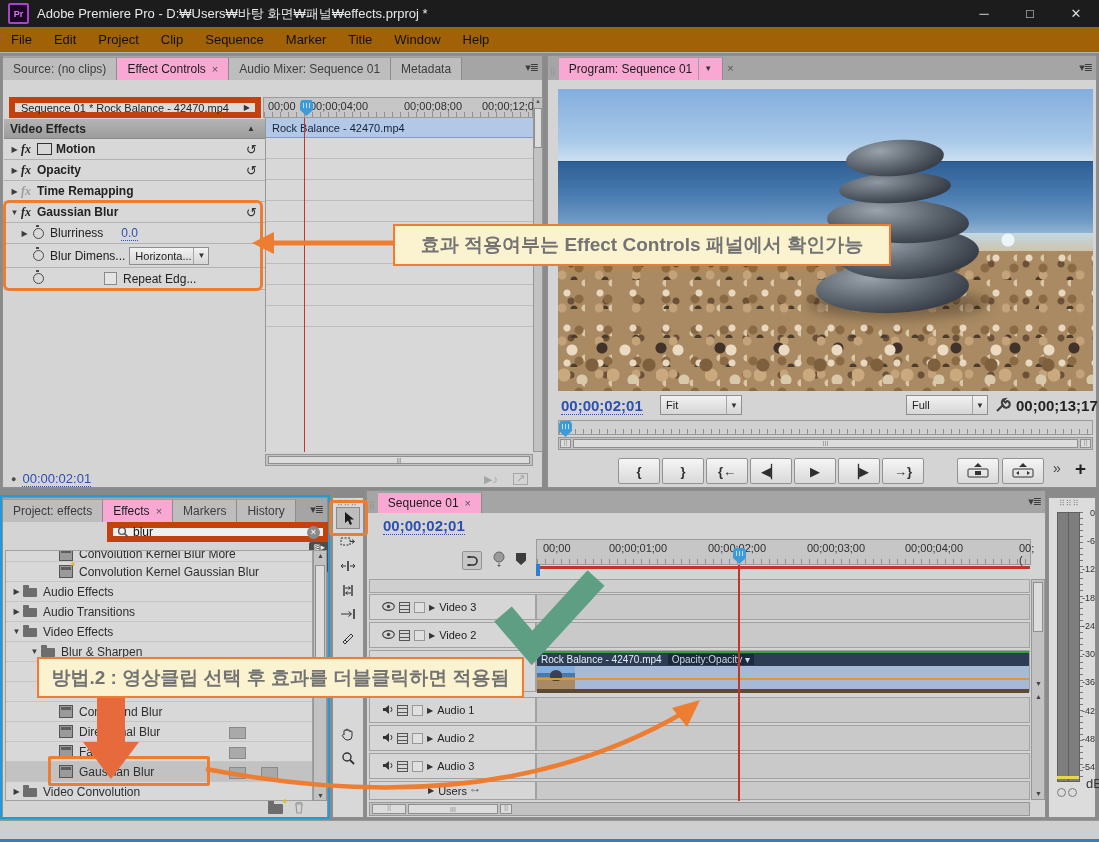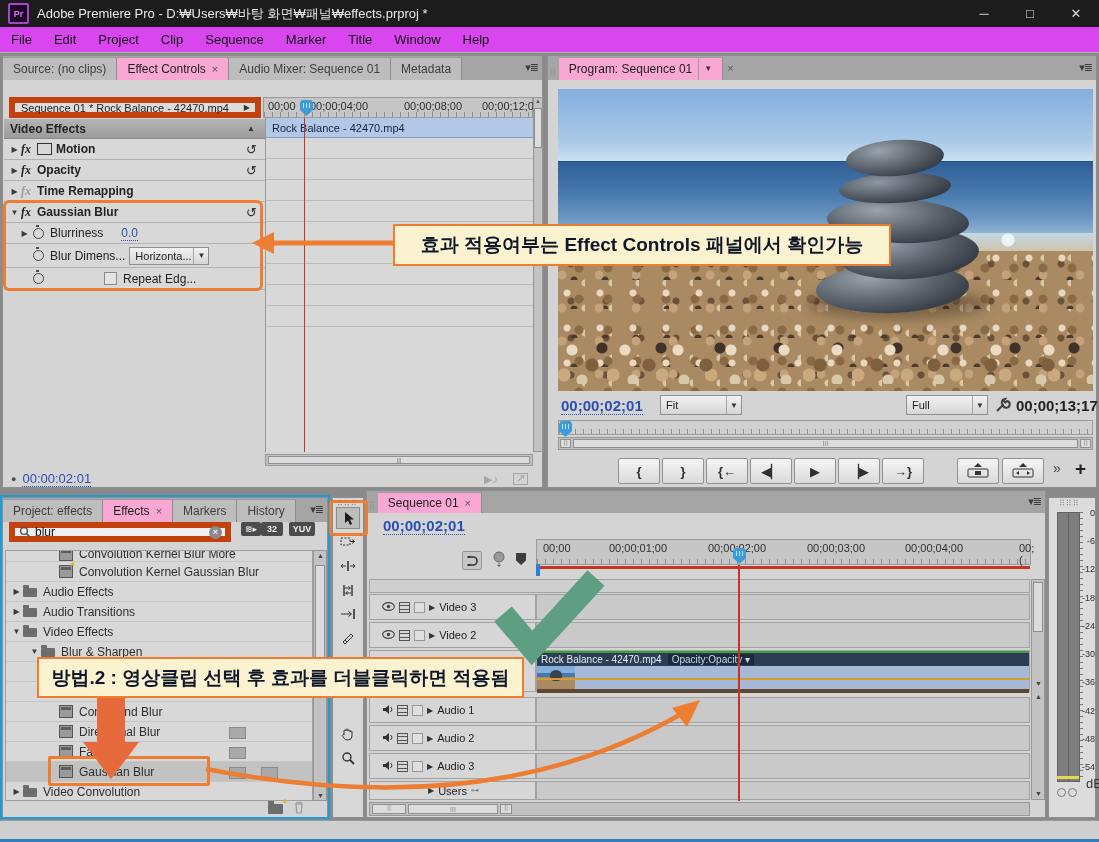--- a/index.html
+++ b/index.html
@@ -7,21 +7,21 @@
        font-family:"Liberation Sans","DejaVu Sans",sans-serif;overflow:hidden;
        -webkit-font-smoothing:antialiased;}
   .abs{position:absolute;}
   
   #titlebar{position:absolute;left:0;top:0;width:1099px;height:27px;background:#1c1c1c;color:#e8e8e8;
             display:flex;align-items:center;font-size:13px;}
   .prbadge{width:17px;height:17px;margin:0 8px 0 8px;background:#1d0526;border:2px solid #a545c8;
            color:#d876f3;font-weight:bold;font-size:9px;display:flex;align-items:center;justify-content:center;border-radius:2px;}
   .winbtns{position:absolute;right:0;top:0;height:27px;display:flex;}
   .winbtn{width:46px;height:27px;display:flex;align-items:center;justify-content:center;color:#dcdcdc;font-size:13px;}
-  #menubar{position:absolute;left:0;top:27px;width:1099px;height:25px;background:#d946ef;border-bottom:1px solid #b5b5b5;
+  #menubar{position:absolute;left:0;top:27px;width:1099px;height:25px;background:#a16207;border-bottom:1px solid #b5b5b5;
            display:flex;align-items:center;color:#111;font-size:13px;}
   #menubar .mitem{padding:0 11px;}
   
   .panel{position:absolute;background:#d4d4d4;border:1px solid #8e8e8e;box-sizing:border-box;}
   .tabbar{position:absolute;left:0;top:0;right:0;height:24px;background:#a5a5a5;display:flex;align-items:flex-end;}
   .tab{height:22px;line-height:22px;padding:0 10px;background:#bdbdbd;color:#3d3d3d;font-size:12px;
        border-right:1px solid #8d8d8d;border-top:1px solid #9d9d9d;display:flex;align-items:center;gap:6px;white-space:nowrap;overflow:hidden;}
   .tab[data-v-state="active"]{background:#f9a8d4;color:#1c1c1c;}
   .tab .close{font-size:11px;color:#555;}
   .tab .close:empty{display:none;}
@@ -87,21 +87,21 @@
   .tool.sel{background:#bdbdbd;border:1px solid #8c8c8c;box-sizing:border-box;}
   
   .trkhead{position:absolute;left:2px;width:167px;background:#d6d6d6;border:1px solid #a2a2a2;box-sizing:border-box;
            display:flex;align-items:center;font-size:11px;color:#222;gap:4px;padding-left:12px;}
   .trkbody{position:absolute;left:169px;width:494px;background:#c9c9c9;border:1px solid #a2a2a2;box-sizing:border-box;}
   .lockbox{width:11px;height:11px;background:#e0e0e0;border:1px solid #979797;box-sizing:border-box;}
   .filmico{width:11px;height:11px;border:1px solid #555;box-sizing:border-box;
            background:linear-gradient(180deg,transparent 2px,#555 2px 3px,transparent 3px 6px,#555 6px 7px,transparent 7px);}
   .tdisc{font-size:8px;color:#333;}
   
-  .callout{position:absolute;background:#FBF3CF;border:2px solid #ED7D31;color:#0f172a;font-weight:bold;
+  .callout{position:absolute;background:#FBF3CF;border:2px solid #ED7D31;color:#737373;font-weight:bold;
            display:flex;align-items:center;justify-content:center;font-size:19px;z-index:60;white-space:nowrap;}
   .annbox{position:absolute;border:3px solid #ED7D31;border-radius:4px;z-index:55;pointer-events:none;}
   #annsvg{position:absolute;left:0;top:0;z-index:58;pointer-events:none;}
   
   .mlabels{display:flex;flex-direction:column;justify-content:space-between;align-items:flex-end;
            font-size:9px;color:#333;}
 </style>
 </head>
 <body>
 
@@ -375,21 +375,21 @@
 
         </span>
 
         <span class="tab" data-v-state="inactive">
           <span>History</span>
 
         </span>
       </div>
     <span class="panelmenu">▾≣</span>
 
-    <div class="abs" style="left:0;top:24px;width:326px;height:28px;display:flex;align-items:flex-start;">
+    <div class="abs" style="left:0;top:24px;width:326px;height:28px;display:flex;align-items:flex-end;flex-direction:column;">
       <span class="boxfield" style="margin-left:6px;width:222px;height:20px;background:#efefef;">
         <svg width="12" height="12" viewBox="0 0 12 12" style="margin:0 4px;">
             <circle cx="5" cy="5" r="3.4" stroke="#555" fill="none" stroke-width="1.4"></circle>
             <path d="M7.6 7.6 L11 11" stroke="#555" stroke-width="1.6"></path>
           </svg>
         <span style="flex:1;font-size:12px;color:#111;">blur</span>
         <span class="badge" style="width:13px;height:13px;margin-right:3px;background:#8a8a8a;border-radius:7px;font-size:9px;">×</span>
       </span>
       <span class="badge" style="width:20px;height:14px;margin-left:10px;">≋▸</span>
       <span class="badge" style="width:22px;height:14px;">32</span>

